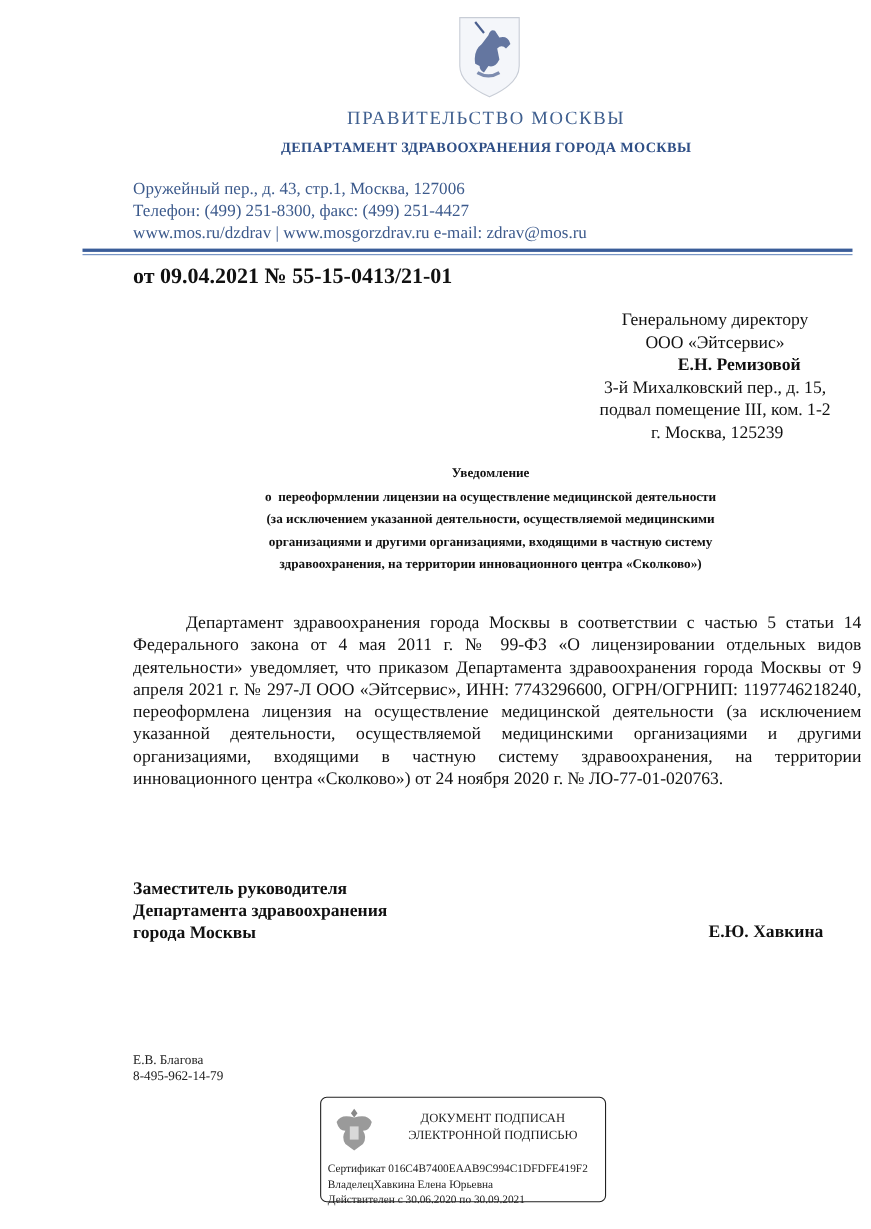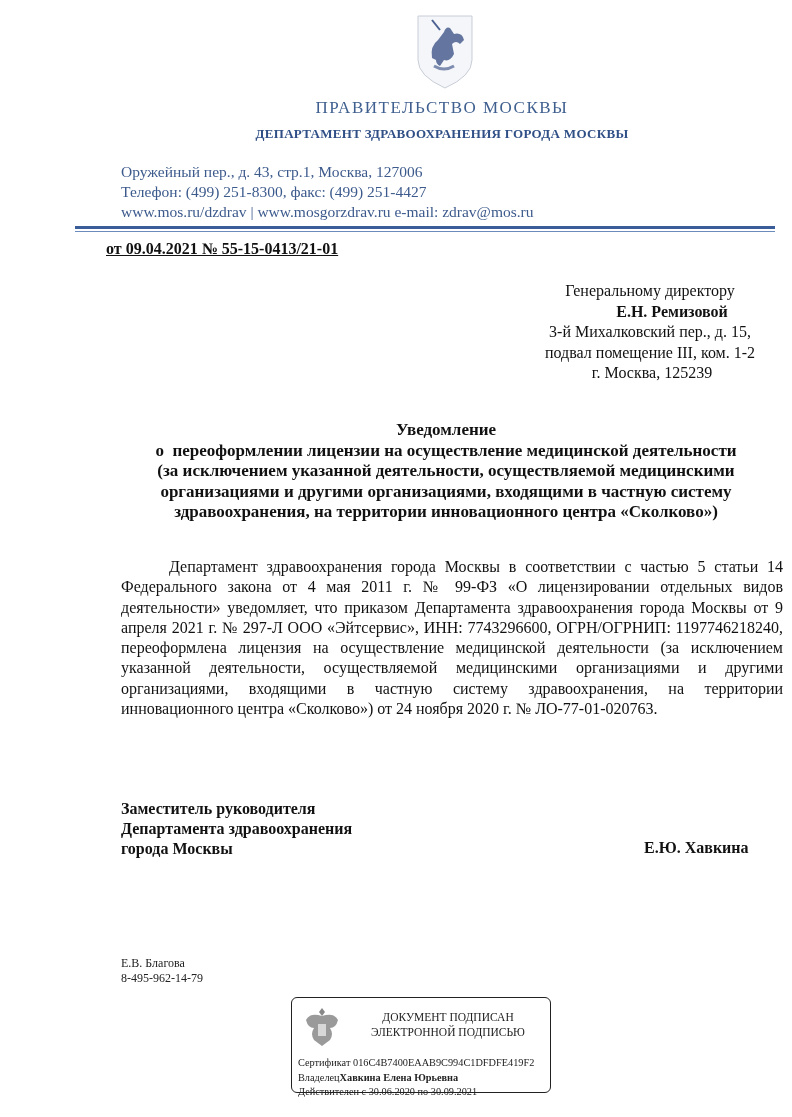--- a/index.html
+++ b/index.html
@@ -7,37 +7,37 @@
          font-family: "Liberation Serif", "DejaVu Serif", serif; color: #111; }
   .abs { position: absolute; padding-left: 46px; }
   .emblem { left: 364px; top: 10px; width: 70px; height: 80px; }
   .gov { left: 0; width: 792px; top: 98px; text-align: center; color: #3f5f8f;
          font-size: 17px; letter-spacing: 1.5px; }
   .dept { left: 0; width: 792px; top: 126px; text-align: center; color: #2f4f86;
           font-size: 13px; font-weight: bold; letter-spacing: 0.3px; }
   .contacts { left: 75px; top: 162px; color: #3c5a8c; font-size: 15.5px; line-height: 20px; }
   .sep1 { left: 75px; top: 226px; width: 654px; height: 3px; background: #3a5d99; }
   .sep2 { left: 75px; top: 231px; width: 654px; height: 1px; background: #6b8bbf; }
-  .ref { left: 60px; top: 240px; font-size: 16px; font-weight: bold; text-decoration: underline; }
+  .ref { left: 75px; top: 240px; font-size: 20px; font-weight: bold; }
   .addressee { left: 499px; top: 281px; font-size: 16px; line-height: 20.5px; text-align: center; }
   .addressee .b { font-weight: bold; margin-left: 44px; }
-  .title { left: 60px; width: 680px; top: 420px; text-align: center; font-size: 17px;
+  .title { left: 60px; width: 680px; top: 420px; text-align: center; font-size: 12px;
            font-weight: bold; line-height: 20.5px; }
   .body-text { left: 75px; width: 662px; top: 557px; font-size: 16px; line-height: 20.3px;
                text-align: justify; text-indent: 48px; }
   .signer { left: 75px; top: 799px; font-size: 16px; font-weight: bold; line-height: 20px; }
   .signer-name { left: 598px; top: 839px; font-size: 16px; font-weight: bold; }
   .executor { left: 75px; top: 956px; font-size: 12px; line-height: 15px; color: #222; }
   .stamp { left: 291px; top: 997px; width: 260px; height: 96px; border: 1.5px solid #222;
            border-radius: 6px; box-sizing: border-box; font-size: 11px; color: #222; }
   .stamp-emblem { position: absolute; left: 10px; top: 6px; width: 40px; height: 46px; }
   .stamp-head { position: absolute; left: 60px; right: 6px; top: 12px; text-align: center;
                 font-size: 11.5px; line-height: 15px; }
   .stamp-lines { position: absolute; left: 6px; top: 58px; font-size: 10.3px; line-height: 14.5px; white-space: nowrap; }
-  .stamp-lines .b { font-weight: bold; }
+  .stamp-lines .b { font-weight: normal; }
 </style>
 </head>
 <body>
 
 <div class="abs emblem">
   <svg width="70" height="80" viewBox="0 0 70 80">
     <path d="M8 6 H62 V50 Q62 66 35 78 Q8 66 8 50 Z" fill="#f4f6fa" stroke="#c8cdd6" stroke-width="1"></path>
     <path d="M22 48 Q20 36 28 30 L34 22 Q36 16 40 18 L44 24 Q52 22 54 30 L50 34 Q46 30 42 34 L44 44 Q40 52 34 50 L30 56 Q26 54 26 50 Z" fill="#4a5f8f" opacity="0.85"></path>
     <path d="M30 20 L22 10" stroke="#4a5f8f" stroke-width="2"></path>
     <path d="M24 56 Q34 62 44 56" stroke="#4a5f8f" stroke-width="3" fill="none" opacity="0.7"></path>
@@ -53,20 +53,21 @@
   <div>www.mos.ru/dzdrav | www.mosgorzdrav.ru e-mail: zdrav@mos.ru</div>
 </div>
 
 <div class="abs sep1"></div>
 <div class="abs sep2"></div>
 
 <div class="abs ref">от 09.04.2021 № 55-15-0413/21-01</div>
 
 <div class="abs addressee">
   <div>Генеральному директору</div>
+  <div>ООО «Эйтсервис»</div>
   <div class="b">Е.Н. Ремизовой</div>
   <div>3-й Михалковский пер., д. 15,</div>
   <div>подвал помещение III, ком. 1-2</div>
   <div style="white-space:pre"> г. Москва, 125239</div>
 </div>
 
 <div class="abs title">
   <div>Уведомление</div>
   <div style="white-space:pre">о  переоформлении лицензии на осуществление медицинской деятельности</div>
   <div>(за исключением указанной деятельности, осуществляемой медицинскими</div>

